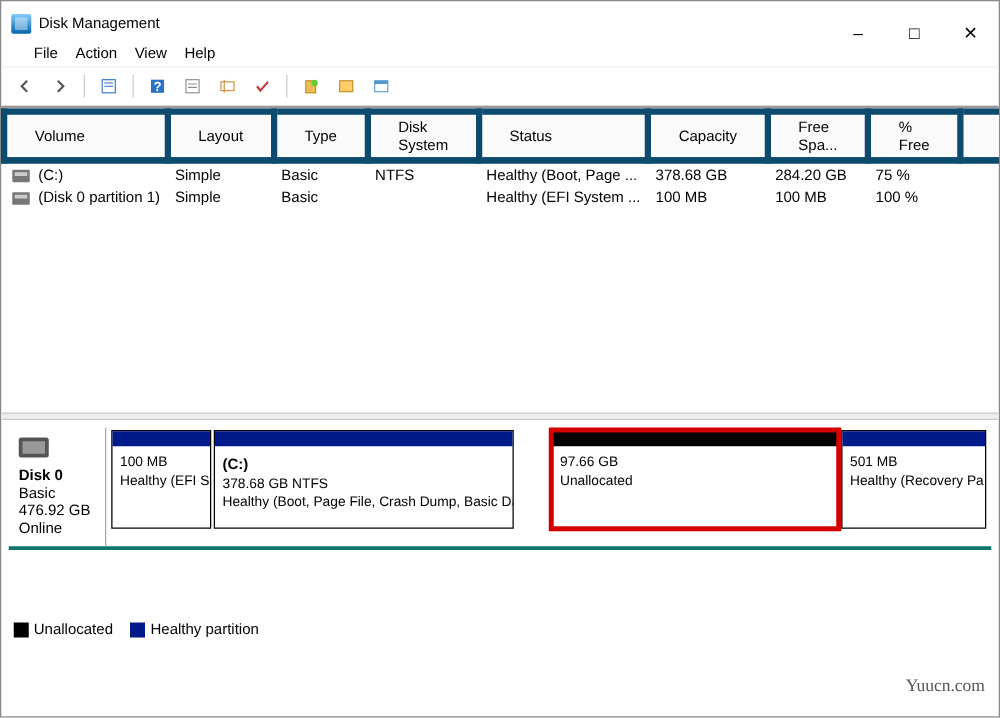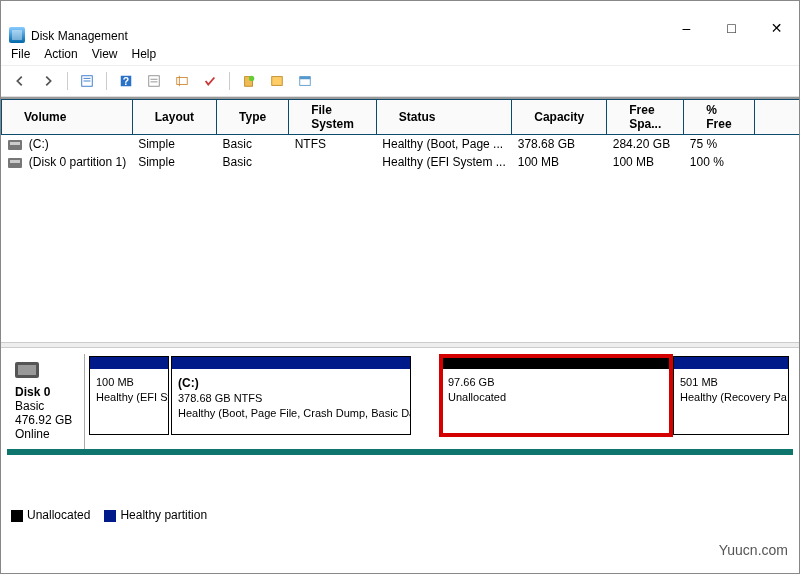--- a/index.html
+++ b/index.html
@@ -1,48 +1,48 @@
 <!DOCTYPE html>
 <html><head>
 <meta charset="utf-8">
 <style>
 * { margin: 0; padding: 0; box-sizing: border-box; font-family: "Segoe UI", Tahoma, sans-serif; font-size: 12px; }
 body { background: #fff; width: 800px; height: 574px; overflow: hidden; border: 1px solid #888; }
-.titlebar { display: flex; align-items: flex-end; height: 30px; padding: 0 0 0 8px; margin-top: 12px; }
+.titlebar { display: flex; align-items: flex-start; height: 30px; padding: 10px 0 0 8px; }
 .titlebar .title { flex: 1; font-size: 12px; }
 .winbtn { width: 45px; height: 30px; display: flex; align-items: center; justify-content: center; font-size: 14px; }
 .app-icon { width: 16px; height: 16px; margin-right: 6px; background: linear-gradient(#8cf,#06a); border-radius: 2px; position:relative; }
 .app-icon::after{content:"";position:absolute;inset:3px;background:#fff;opacity:.4;}
-.menubar { display: flex; gap: 14px; padding: 4px 10px; border-bottom: 1px solid #eee; }
+.menubar { display: flex; gap: 14px; padding: 4px 26px; border-bottom: 1px solid #eee; }
 .menubar span { cursor: default; }
 .toolbar { display: flex; align-items: center; gap: 6px; padding: 4px 8px; border-bottom: 1px solid #ddd; }
 .toolbar .tbtn { width: 22px; height: 22px; display:flex; align-items:center; justify-content:center; border:1px solid transparent; }
 .toolbar .sep { width:1px; height:18px; background:#ccc; margin:0 2px;}
 .toolbar svg { width:14px; height:14px; }
 .volumes { border-top: 2px solid #999; }
 .volumes table { width: 100%; border-collapse: collapse; }
-.volumes th { text-align:left; font-weight:bold; padding: 3px 22px; background: #fafafa; border: 1px solid #0c4a6e; font-size:12px; }
+.volumes th { text-align:left; font-weight:normal; padding: 3px 22px; background: #fafafa; border: 5px solid #0c4a6e; font-size:12px; }
 .volumes td { padding: 2px 6px; font-size:12px; white-space:nowrap; overflow:hidden; text-overflow:ellipsis; }
 .vol-icon { display:inline-block; width:14px; height:10px; background:#777; margin-right:4px; vertical-align:middle; border-radius:1px; position:relative;}
 .vol-icon::after{content:"";position:absolute;left:2px;top:2px;right:2px;height:3px;background:#ccc;}
 .topsection { height: 245px; overflow:auto; }
 .splitter { height: 6px; background: #eee; border-top:1px solid #ccc; border-bottom:1px solid #ccc; }
-.diskrow { display:flex; border-bottom:6px solid #0f766e; }
+.diskrow { display:flex; border-bottom:3px solid #0f766e; }
 .diskhead { width: 100px; padding: 8px; border-right: 1px solid #aaa; }
 .diskhead .dicon{display:inline-block;width:24px;height:16px;background:#555;margin-bottom:4px;border-radius:2px;position:relative;}
 .diskhead .dicon::after{content:"";position:absolute;inset:3px;background:#999;}
 .diskparts { flex:1; display:flex; padding: 2px 4px 14px 4px; gap:2px; }
 .part { border: 1px solid #000; display:flex; flex-direction:column; }
 .part .bar { height: 12px; background: #001a8a; }
 .part.unalloc .bar { background:#000; }
 .part .body { padding: 6px; font-size:11px; line-height:1.35; overflow:hidden; white-space:nowrap; flex:1; }
 .highlight { outline: 4px solid #d40000; outline-offset: -2px; }
 .legend { position:absolute; bottom: 50px; left:10px; font-size:11px; display:flex; gap:14px; }
 .legend .sw { display:inline-block; width:12px; height:12px; vertical-align:middle; margin-right:4px; }
-.footer { position:absolute; bottom: 16px; right: 12px; font-size: 14px; color:#555; font-family: Liberation Sans, sans-serif;}
+.footer { position:absolute; bottom: 16px; right: 12px; font-size: 14px; color:#555; font-family: Liberation Serif, serif;}
 .graphsection-wrap { height: 224px; position:relative; display:flex; flex-direction:column; }
 .graphscroll { flex:1; overflow:auto; padding: 6px 6px 40px 6px;}
 </style>
 </head>
 <body>
 
 <div class="titlebar">
   <span class="app-icon"></span>
   <span class="title">Disk Management</span>
   <div class="winbtn">–</div>
@@ -122,21 +122,21 @@
 </div>
 
 <div class="topsection">
 <div class="volumes">
 <table>
 <thead>
           <tr>
   <th style="width:155px">Volume</th>
   <th style="width:72px">Layout</th>
   <th style="width:62px">Type</th>
-  <th style="width:80px">File System</th>
+  <th style="width:80px">Disk System</th>
   <th style="width:130px">Status</th>
   <th style="width:86px">Capacity</th>
   <th style="width:70px">Free Spa...</th>
   <th style="width:56px">% Free</th>
   <th></th>
 </tr>
         </thead>
 <tbody id="volrows">
           <tr>
             <td><span class="vol-icon"></span> (C:)</td>

